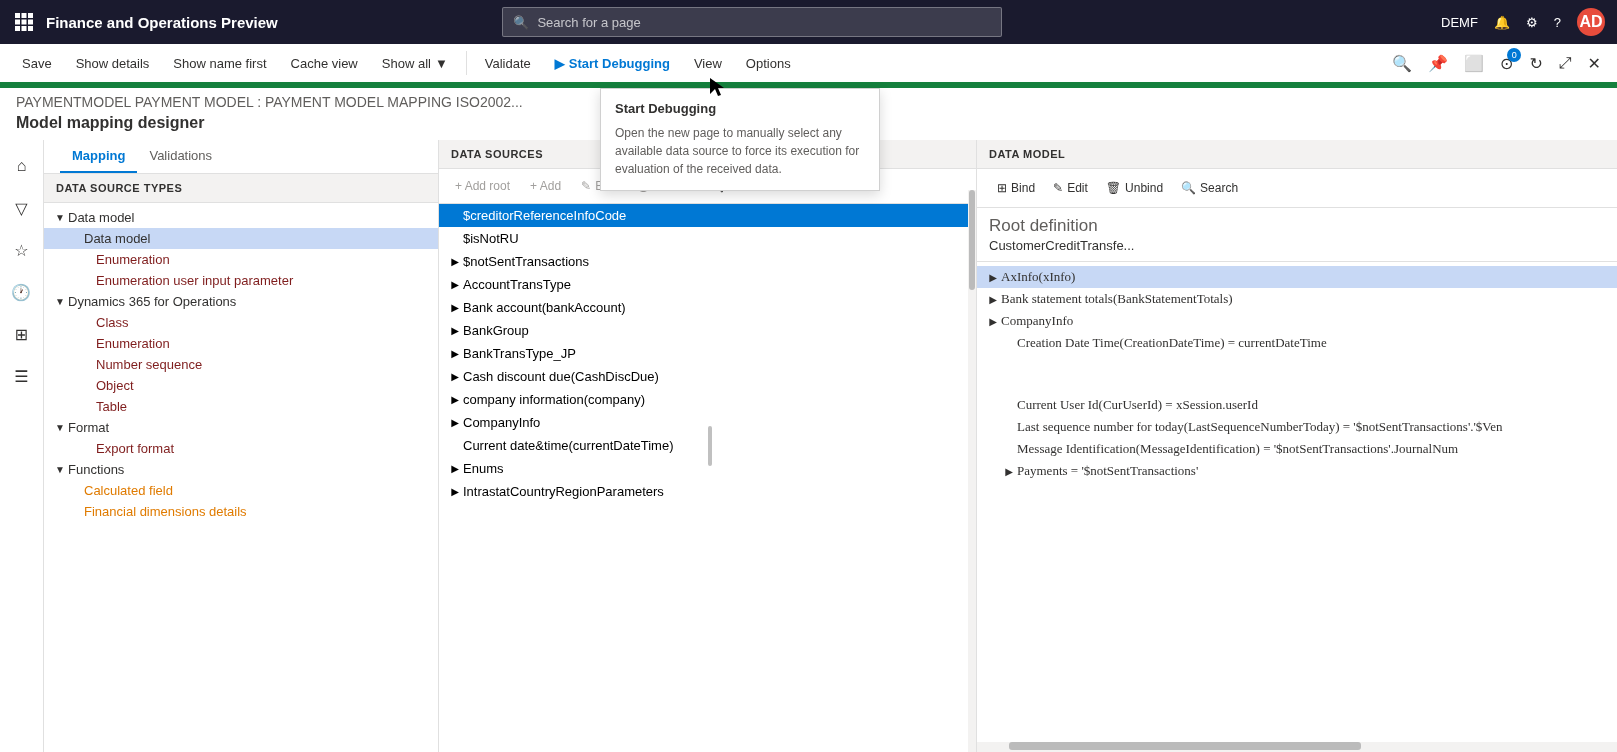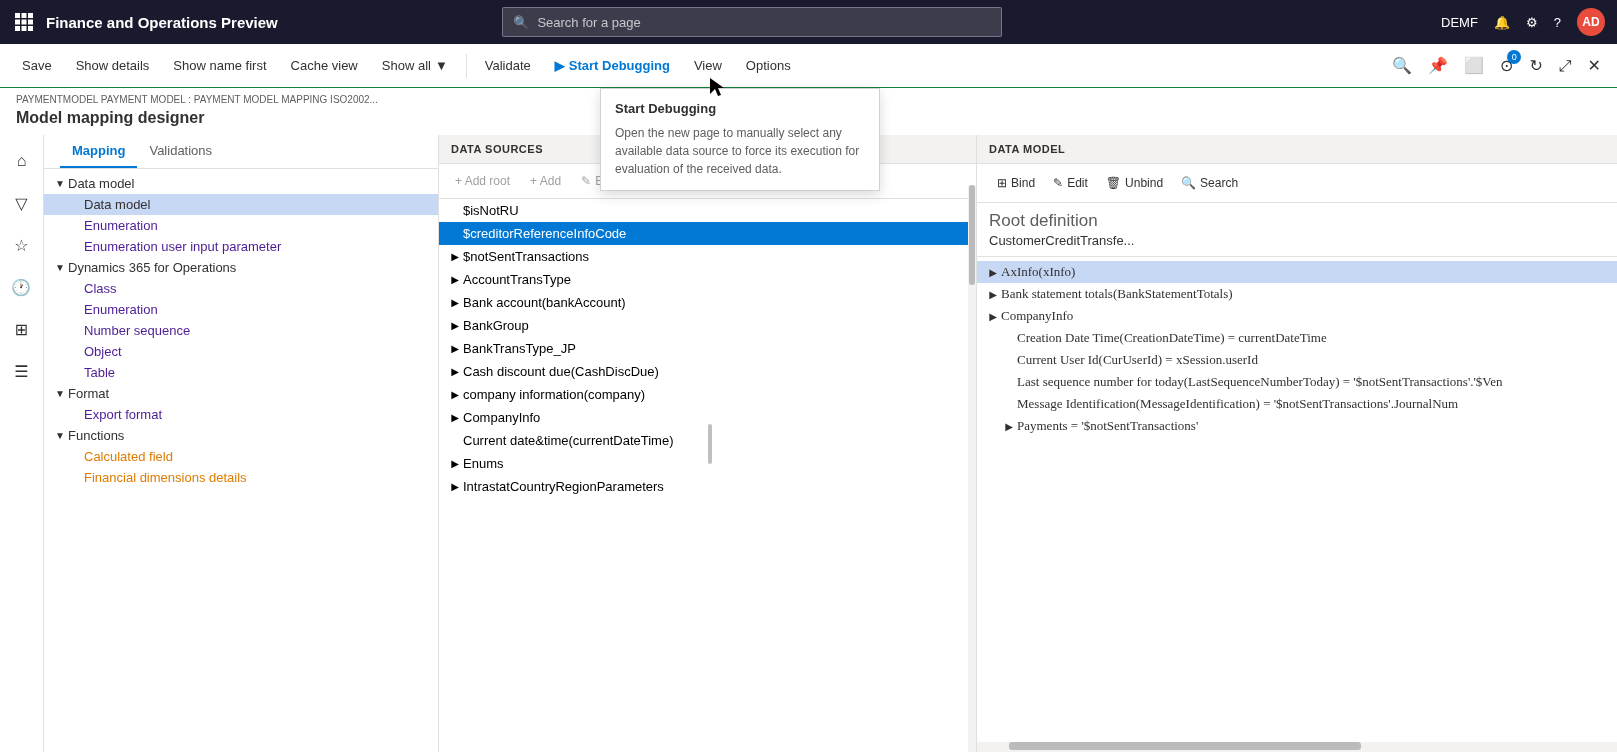--- a/index.html
+++ b/index.html
@@ -27,31 +27,31 @@
       height: 30px;
       display: flex;
       align-items: center;
       padding: 0 10px;
       gap: 8px;
       color: rgba(255,255,255,0.7);
       font-size: 13px;
     }
     .top-bar-right { margin-left: auto; display: flex; align-items: center; gap: 16px; color: white; }
     .top-bar-right span { cursor: pointer; font-size: 13px; }
-    .avatar { width: 28px; height: 28px; border-radius: 50%; background: #e74c3c; color: white; display: flex; align-items: center; justify-content: center; font-weight: bold; font-size: 12px; }
+    .avatar { width: 28px; height: 28px; border-radius: 50%; background: #e74c3c; color: white; display: flex; align-items: center; justify-content: center; font-weight: bold; font-size: 16px; }
 
     
     .toolbar {
       background: white;
       height: 44px;
       display: flex;
       align-items: center;
       padding: 0 12px;
       gap: 4px;
-      border-bottom: 1px solid #15803d;
+      border-bottom: 6px solid #15803d;
     }
     .toolbar-btn {
       display: flex; align-items: center; gap: 4px;
       padding: 4px 10px; border: none; background: none;
       cursor: pointer; font-size: 13px; color: #323130;
       border-radius: 2px;
     }
     .toolbar-btn.active { font-weight: 600; }
     .toolbar-separator { width: 1px; height: 24px; background: #e0e0e0; margin: 0 4px; }
     .toolbar-right { margin-left: auto; display: flex; align-items: center; gap: 8px; }
@@ -64,21 +64,21 @@
       left: 600px;
       background: white;
       border: 1px solid #d0d0d0;
       box-shadow: 0 4px 12px rgba(0,0,0,0.15);
       z-index: 100;
       width: 280px;
       padding: 12px 14px;
     }
     .dropdown-tooltip-title { font-weight: 600; font-size: 13px; color: #323130; margin-bottom: 8px; }
     .dropdown-tooltip-body { font-size: 12px; color: #605e5c; line-height: 1.5; }
-    .breadcrumb { font-size: 10px; color: #605e5c; }
+    .breadcrumb { font-size: 14px; color: #605e5c; }
     .page-title { font-size: 16px; font-weight: 600; color: #323130; padding: 4px 0 8px 0; }
     .sidebar-icon { width: 36px; height: 36px; display: flex; align-items: center; justify-content: center; cursor: pointer; border-radius: 2px; color: #323130; font-size: 16px; }
 
     
     .panel-left {
       width: 395px;
       background: white;
       border-right: 1px solid #e0e0e0;
       display: flex;
       flex-direction: column;
@@ -113,21 +113,21 @@
       border-bottom: 2px solid #0078d4;
       color: #0078d4;
       font-weight: 600;
     }
 
     
     .tree-view { overflow-y: auto; flex: 1; padding: 4px 0; }
     .tree-item { display: flex; align-items: center; padding: 3px 8px; cursor: pointer; font-size: 13px; }
     .tree-chevron { width: 16px; text-align: center; font-size: 10px; color: #323130; flex-shrink: 0; }
     .tree-label { color: #323130; }
-    .tree-label.green { color: #4c1d95; }
+    .tree-label.green { color: #7f1d1d; margin-left: 12px; }
     .tree-label.orange { color: #e07b00; }
     .tree-indent-1 { padding-left: 24px; }
 
     
     .panel-middle {
       flex: 1;
       background: white;
       border-right: 1px solid #e0e0e0;
       display: flex;
       flex-direction: column;
@@ -276,20 +276,21 @@
       <div class="sidebar-icon">☰</div>
     </div>
 
     <div class="panel-left" style="display:flex;flex-direction:column;">
 
       <div class="tabs">
         <div class="tab active">Mapping</div>
         <div class="tab">Validations</div>
       </div>
 
+      <div class="panel-header">DATA SOURCE TYPES</div>
 
       <div class="tree-view">
 
         <div class="tree-item">
           <span class="tree-chevron">▼</span>
           <span class="tree-label">Data model</span>
         </div>
         <div class="tree-item tree-indent-1" style="background:#c7d8f5;">
           <span class="tree-chevron"></span>
           <span class="tree-label">Data model</span>
@@ -365,27 +366,27 @@
           <span>🗑</span>
           <span> Delete</span>
         </button>
         <button class="ds-btn">
           <span>🔍</span>
           <span> Search</span>
         </button>
         <button class="ds-btn disabled">+ Cache</button>
       </div>
       <div class="ds-list">
-        <div class="ds-item">
-          <span class="ds-chevron"></span>
-          <span>$isNotRU</span>
-        </div>
         <div class="ds-item selected">
           <span class="ds-chevron"></span>
           <span>$creditorReferenceInfoCode</span>
+        </div>
+        <div class="ds-item">
+          <span class="ds-chevron"></span>
+          <span>$isNotRU</span>
         </div>
         <div class="ds-item">
           <span class="ds-chevron">▶</span>
           <span>$notSentTransactions</span>
         </div>
         <div class="ds-item">
           <span class="ds-chevron">▶</span>
           <span>AccountTransType</span>
         </div>
         <div class="ds-item">
@@ -467,21 +468,21 @@
           <span class="dm-label">Bank statement totals(BankStatementTotals)</span>
         </div>
         <div class="dm-item" style="padding-left:8px;">
           <span class="dm-chevron">▶</span>
           <span class="dm-label">CompanyInfo</span>
         </div>
         <div class="dm-item" style="padding-left:24px;">
           <span class="dm-chevron"></span>
           <span class="dm-label">Creation Date Time(CreationDateTime) = currentDateTime</span>
         </div>
-        <div class="dm-item" style="padding-left:24px;">
+        <div class="dm-item" style="padding-left:24px;margin-top:40px;">
           <span class="dm-chevron"></span>
           <span class="dm-label">Current User Id(CurUserId) = xSession.userId</span>
         </div>
         <div class="dm-item" style="padding-left:24px;">
           <span class="dm-chevron"></span>
           <span class="dm-label">Last sequence number for today(LastSequenceNumberToday) = '$notSentTransactions'.'$Ven</span>
         </div>
         <div class="dm-item" style="padding-left:24px;">
           <span class="dm-chevron"></span>
           <span class="dm-label">Message Identification(MessageIdentification) = '$notSentTransactions'.JournalNum</span>

